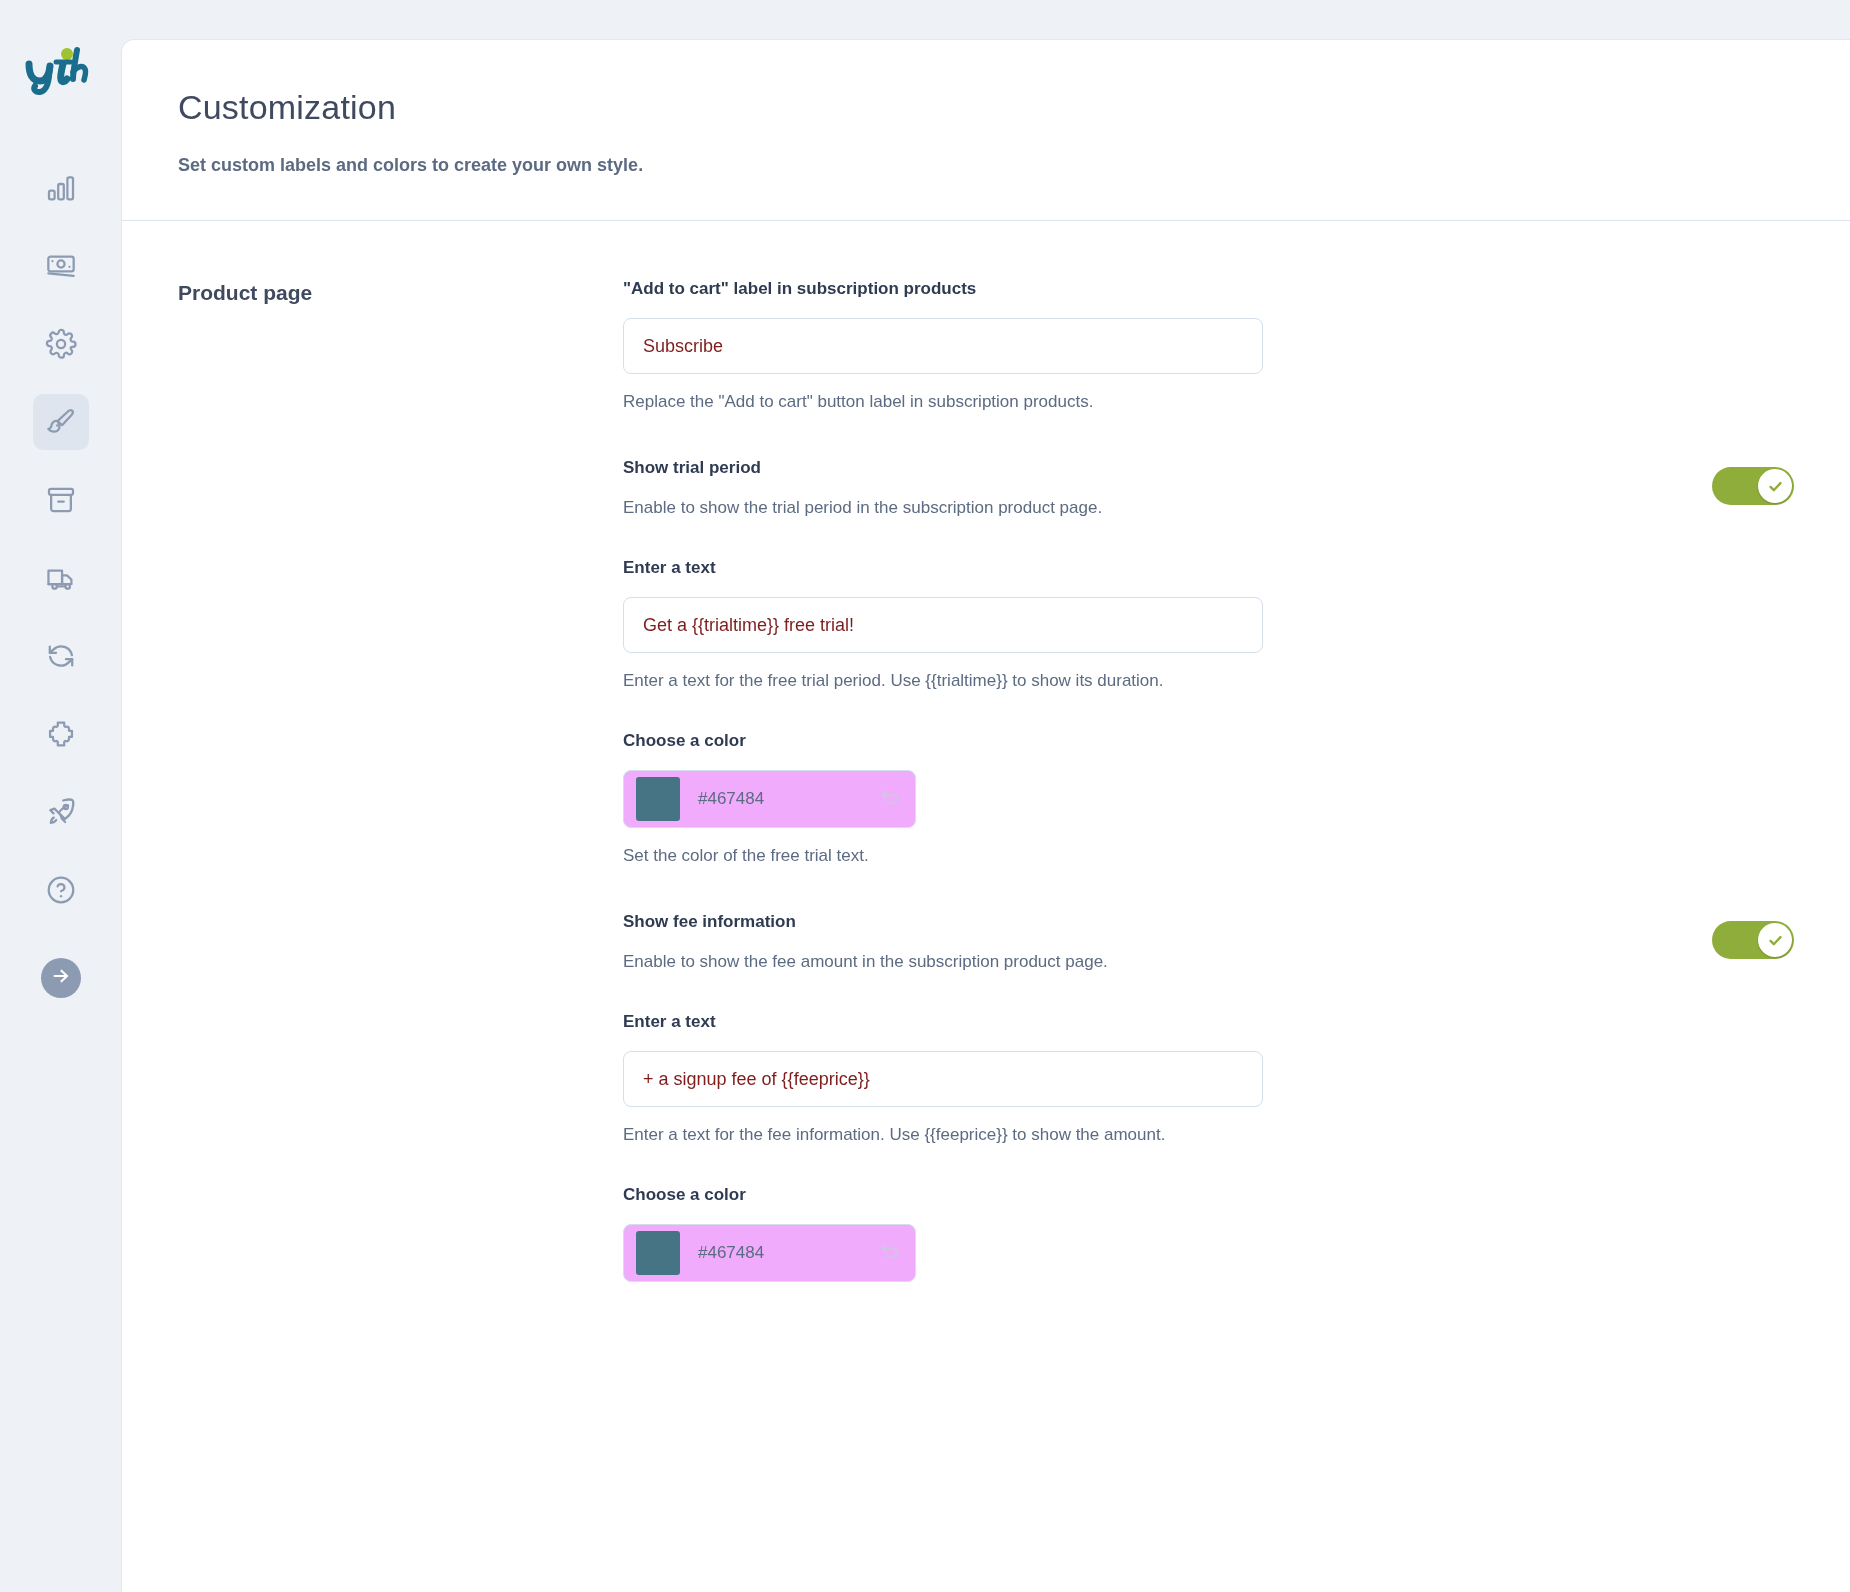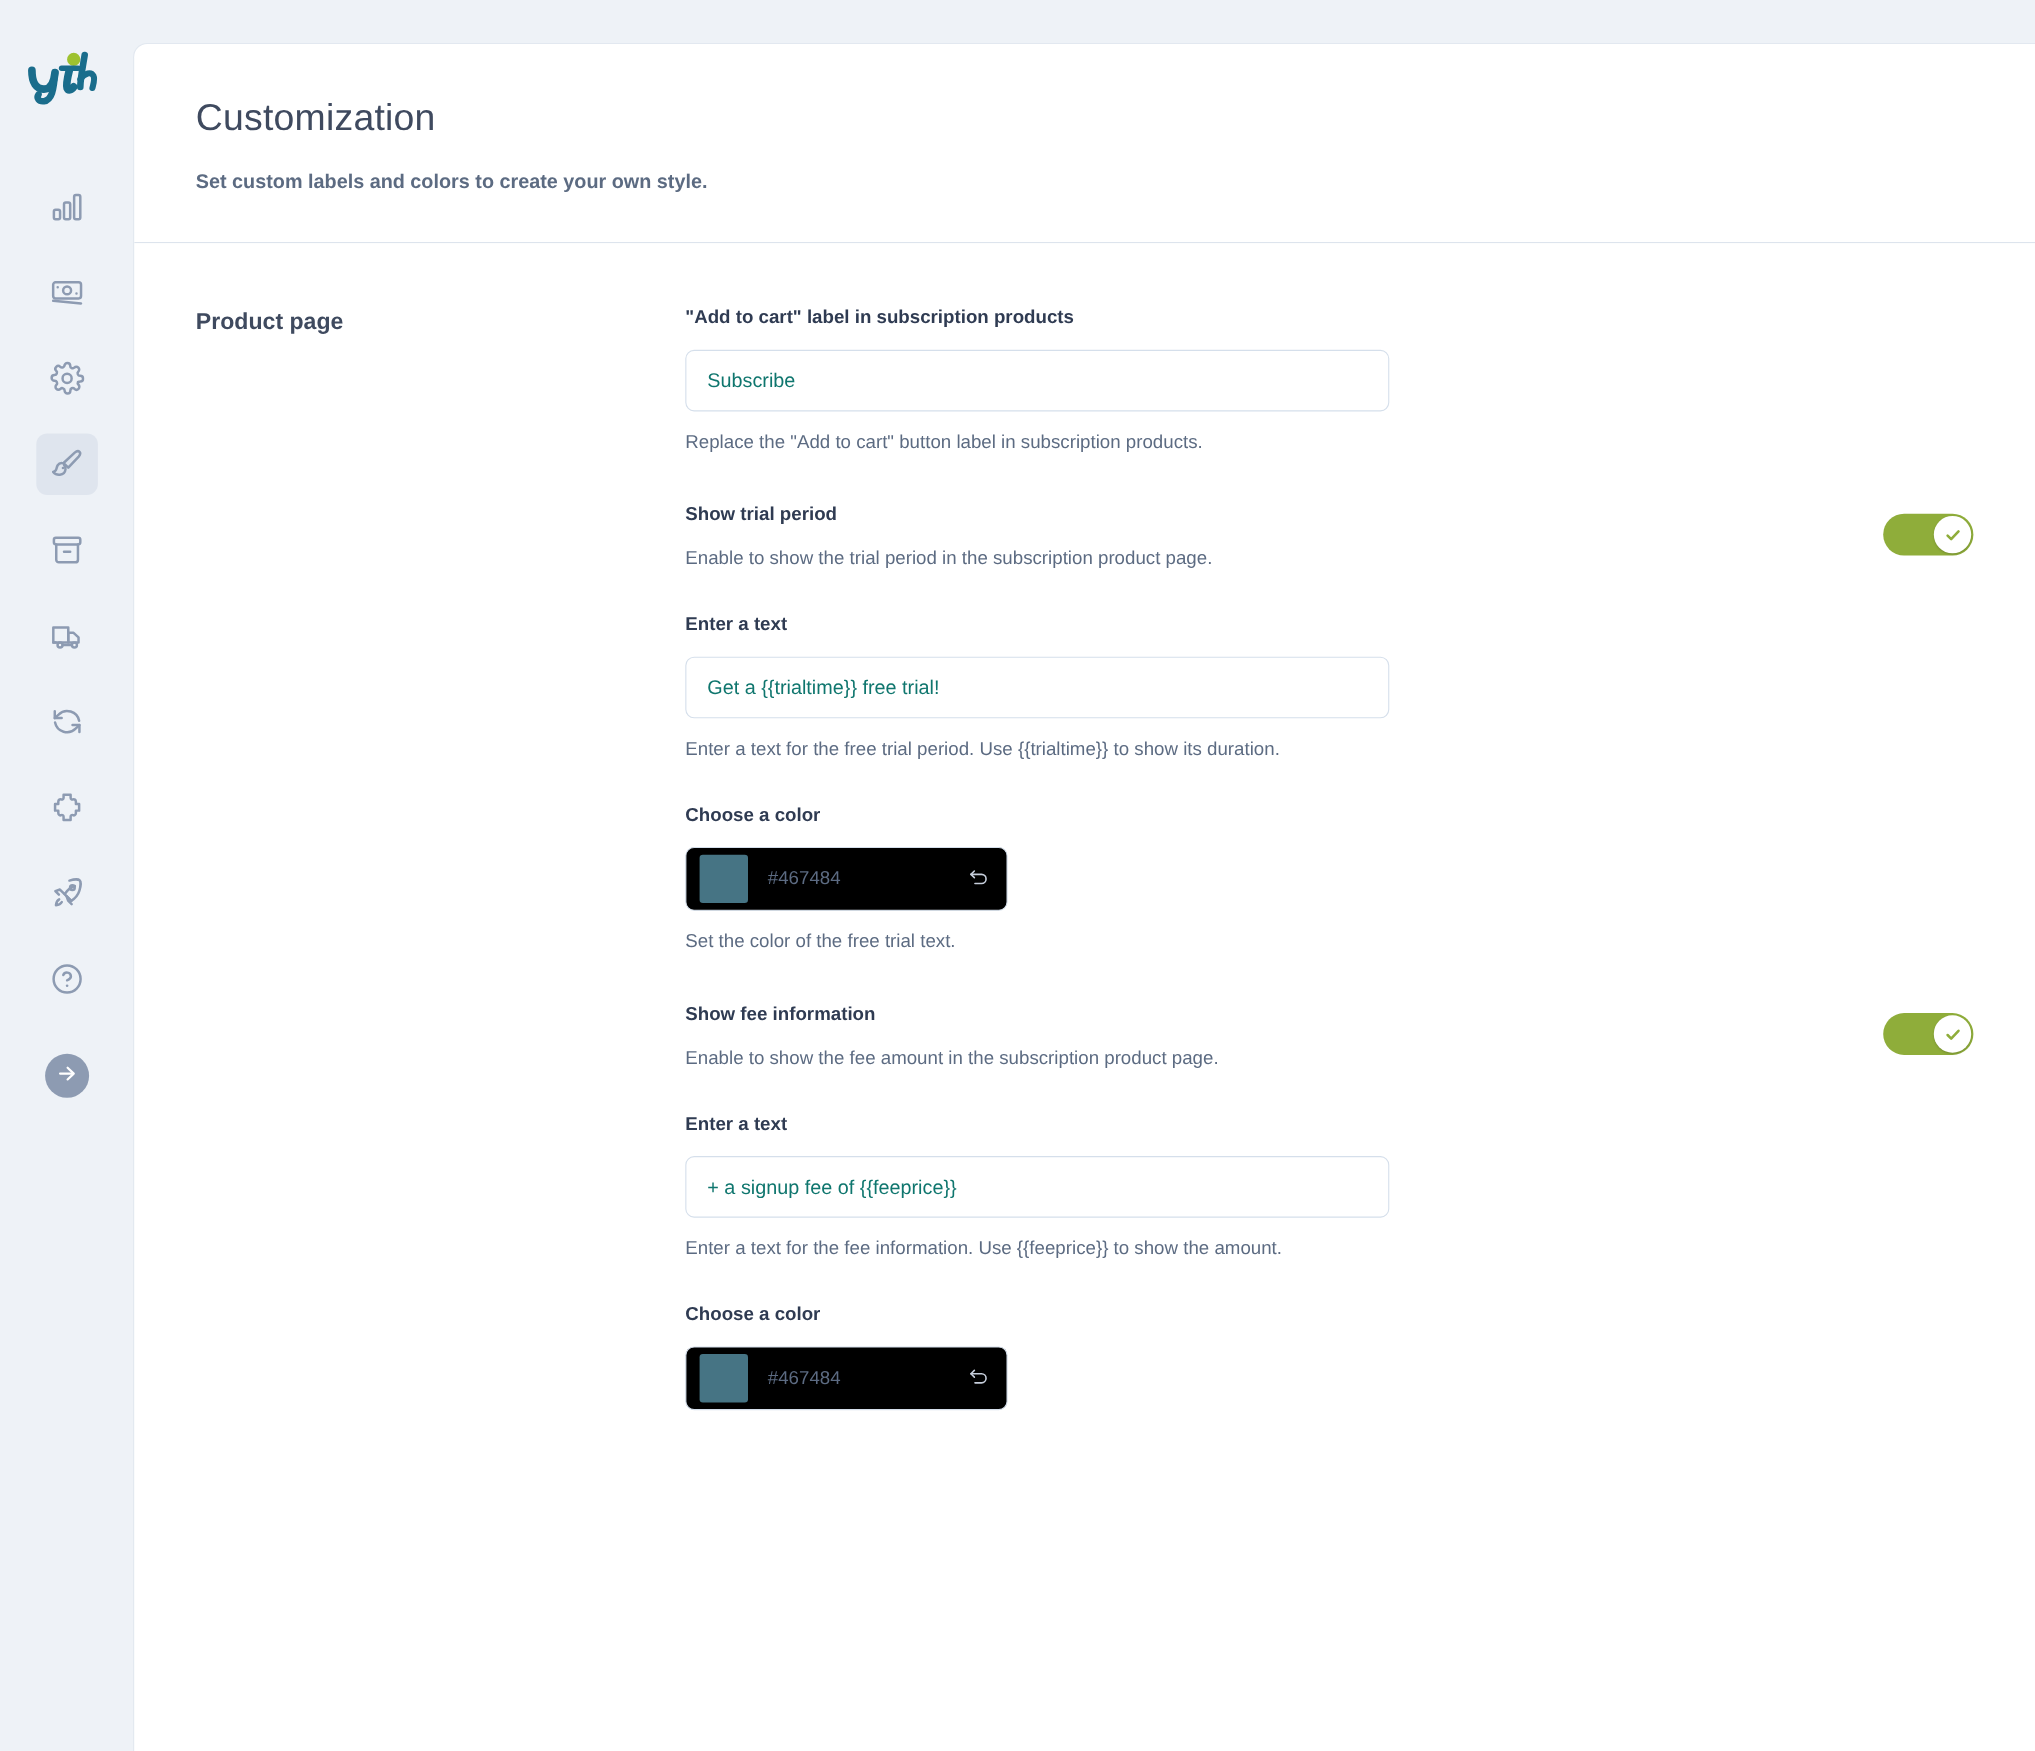--- a/index.html
+++ b/index.html
@@ -94,21 +94,21 @@
     color: #5c6b82;
     margin-top: 18px;
   }
   .text-input {
     width: 640px;
     height: 56px;
     border: 1px solid #d5dfeb;
     border-radius: 8px;
     background: #fff;
     font-size: 18px;
-    color: #0f766e;
+    color: #7f1d1d;
     padding: 0 19px;
     font-family: "Liberation Sans", sans-serif;
     outline: none;
   }
   .text-input::placeholder { color: #3f4a5f; }
 
   .gap-lg { height: 46px; }
   .gap-md { height: 40px; }
   .gap-xl { height: 58px; }
 
@@ -133,21 +133,21 @@
     display: flex; align-items: center; justify-content: center;
     box-shadow: 0 1px 2px rgba(0,0,0,.18);
   }
 
   
   .color-picker {
     width: 293px;
     height: 58px;
     border: 1px solid #d5dfeb;
     border-radius: 8px;
-    background: #000000;
+    background: #f0abfc;
     display: flex;
     align-items: center;
     padding: 0 14px 0 12px;
     cursor: pointer;
   }
   .swatch {
     width: 44px; height: 44px;
     border-radius: 3px;
     flex: 0 0 44px;
   }

